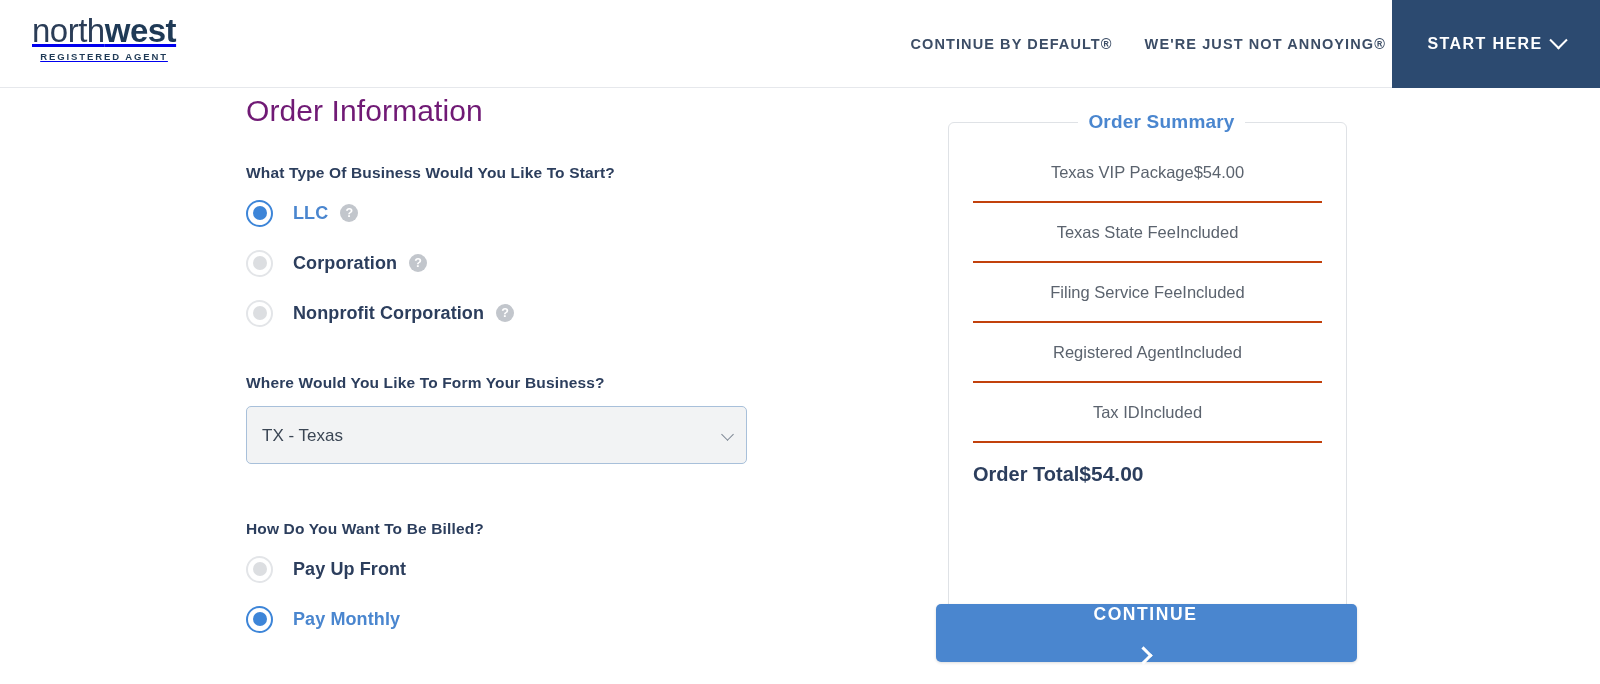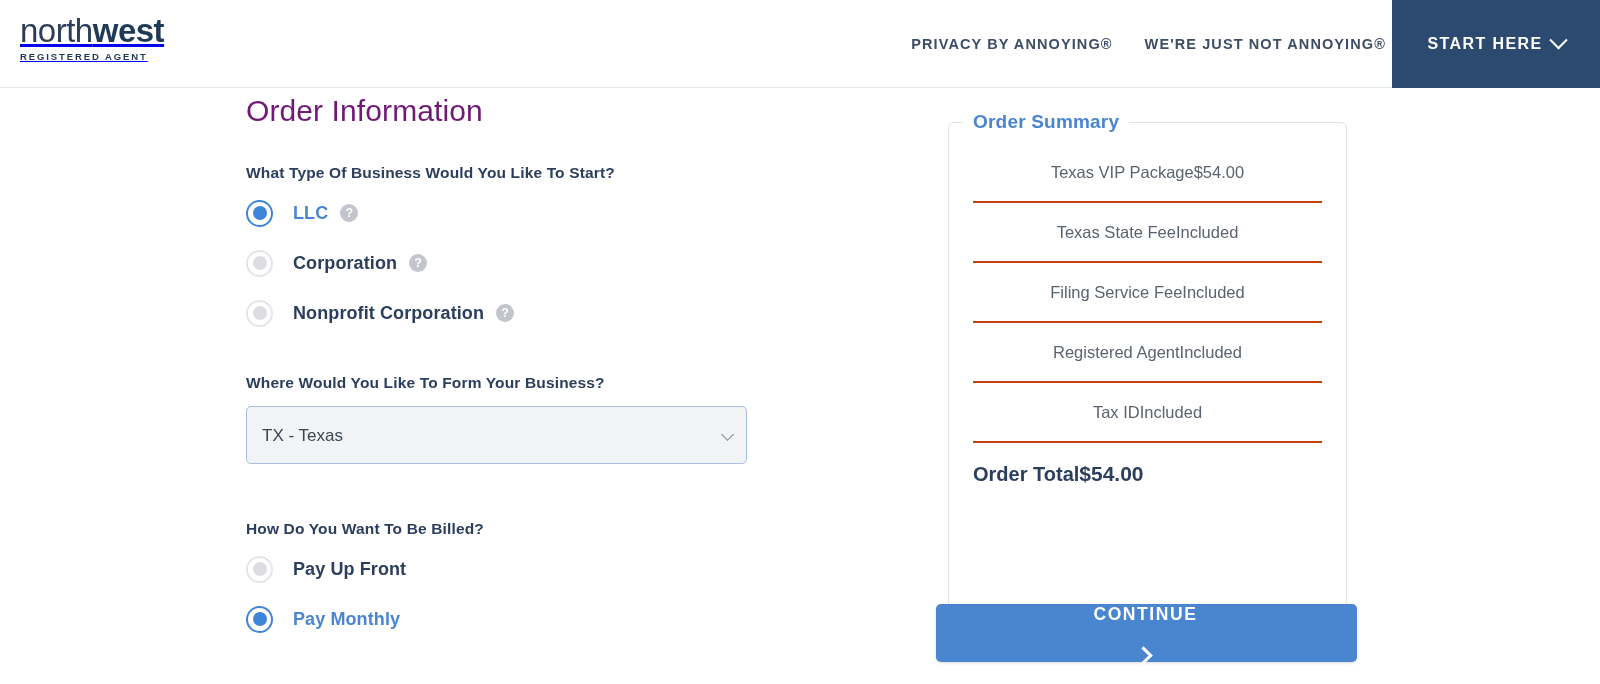--- a/index.html
+++ b/index.html
@@ -15,24 +15,25 @@
   
   .site-header {
     position: relative;
     width: 1600px;
     height: 88px;
     background: #ffffff;
     border-bottom: 1px solid #e6e8ec;
   }
   .logo-wrap {
     position: absolute;
-    left: 20px;
+    left: 32px;
     top: 14px;
     line-height: 1;
     user-select: none;
+    text-align: center;
   }
   .logo-main {
     font-size: 33px;
     letter-spacing: -0.5px;
     color: #2b3d57;
     display: block;
   }
   .logo-main .lw-light { font-weight: 300; color: #2b3d57; }
   .logo-main .lw-bold  { font-weight: 700; color: #1f3a56; }
   .logo-sub {
@@ -226,20 +227,21 @@
     margin: 0;
     padding: 0;
   }
   .summary-legend {
     margin-left: 14px;
     padding: 0 10px;
     font-size: 19px;
     font-weight: 700;
     color: #4a86cf;
     letter-spacing: 0.2px;
+    text-align: center;
   }
   .summary-body {
     padding: 0 24px;
     margin-top: 10px;
   }
   .sum-row {
     display: flex;
     align-items: center;
     justify-content: center;
     height: 60px;
@@ -305,21 +307,21 @@
 <header class="site-header">
 
   <a class="logo-wrap" href="#">
     <span class="logo-main">
       <span class="lw-light">north</span><span class="lw-bold">west</span>
     </span>
     <span class="logo-sub">REGISTERED AGENT</span>
   </a>
 
   <nav class="header-nav">
-    <a href="#">PRIVACY BY ANNOYING®</a>
+    <a href="#">CONTINUE BY DEFAULT®</a>
     <a href="#">WE'RE JUST NOT ANNOYING®</a>
   </nav>
 
   <div class="start-here">
     <span class="sh-label">START HERE</span>
     <span class="chev-down"></span>
   </div>
 
 </header>
 

